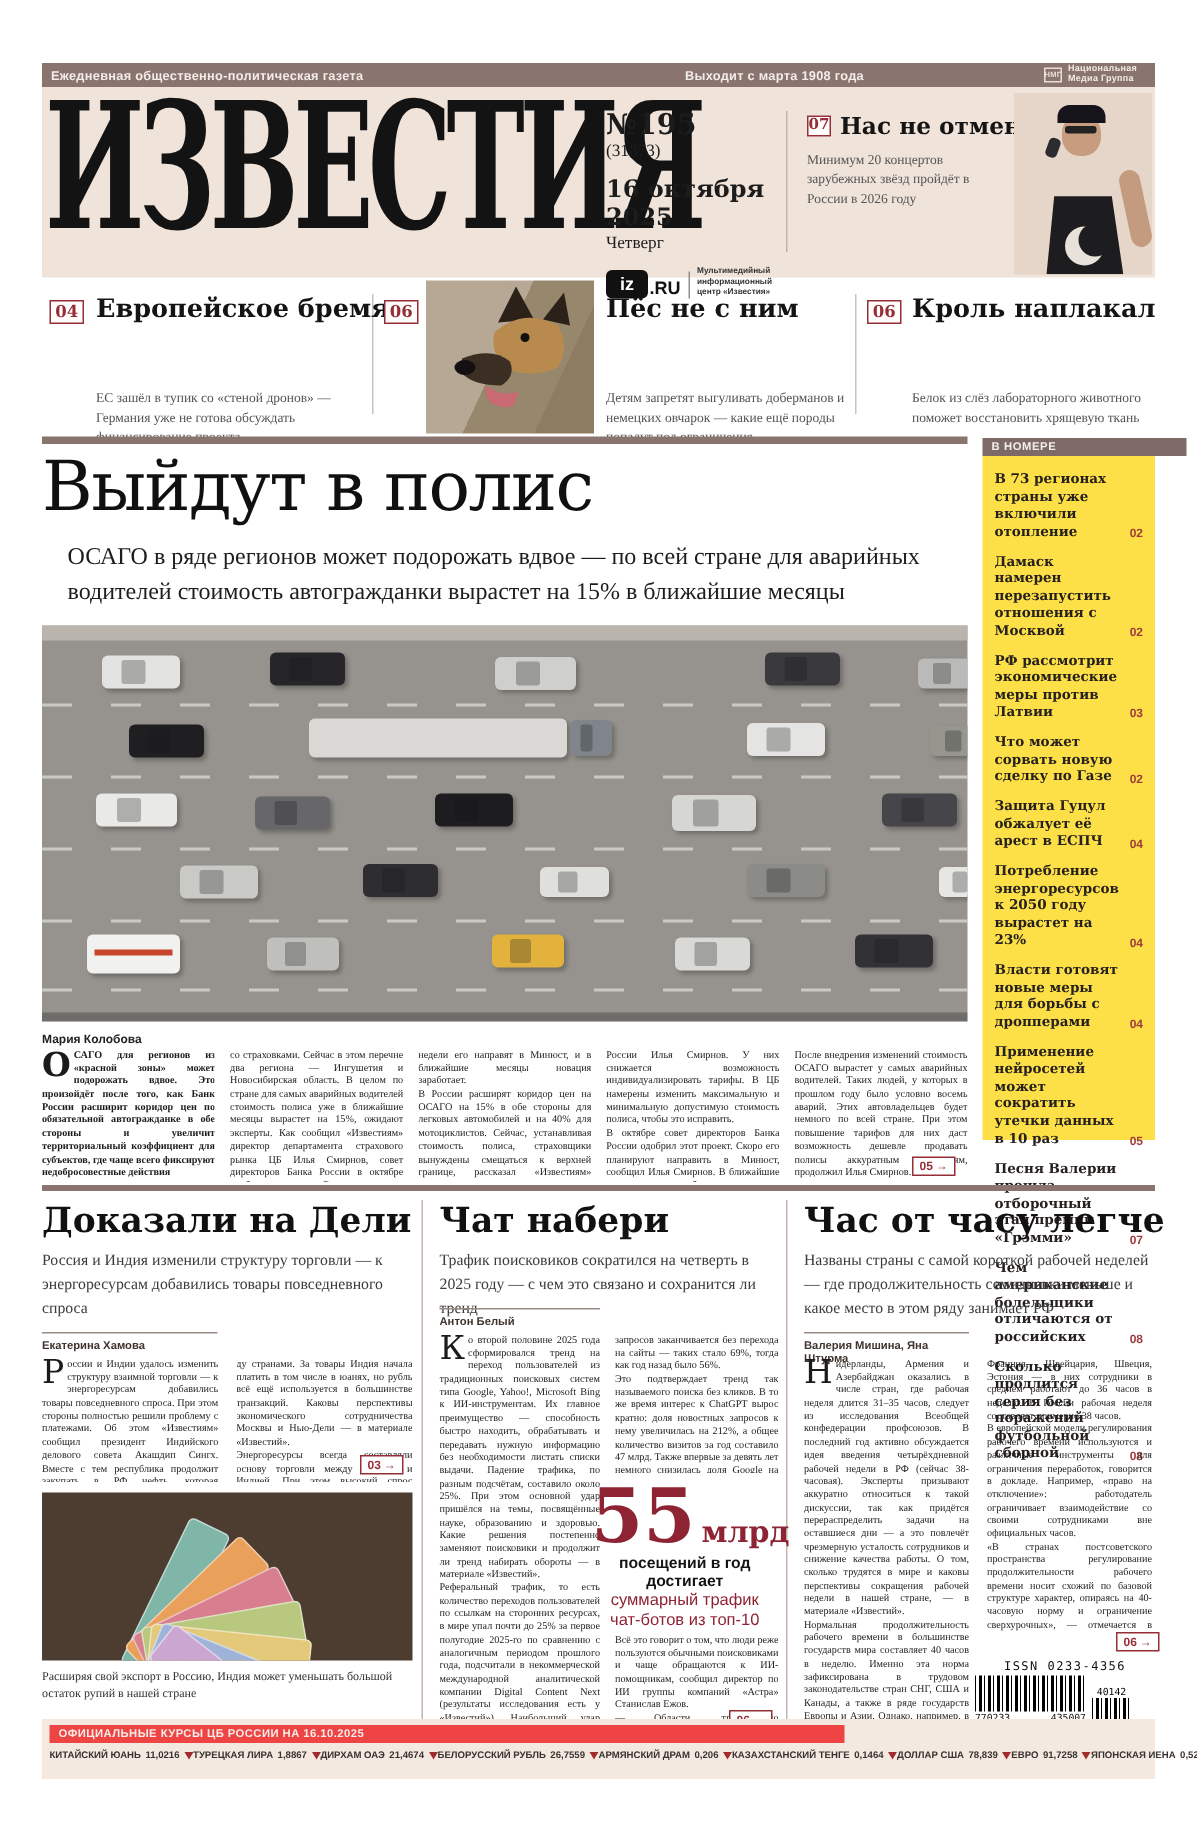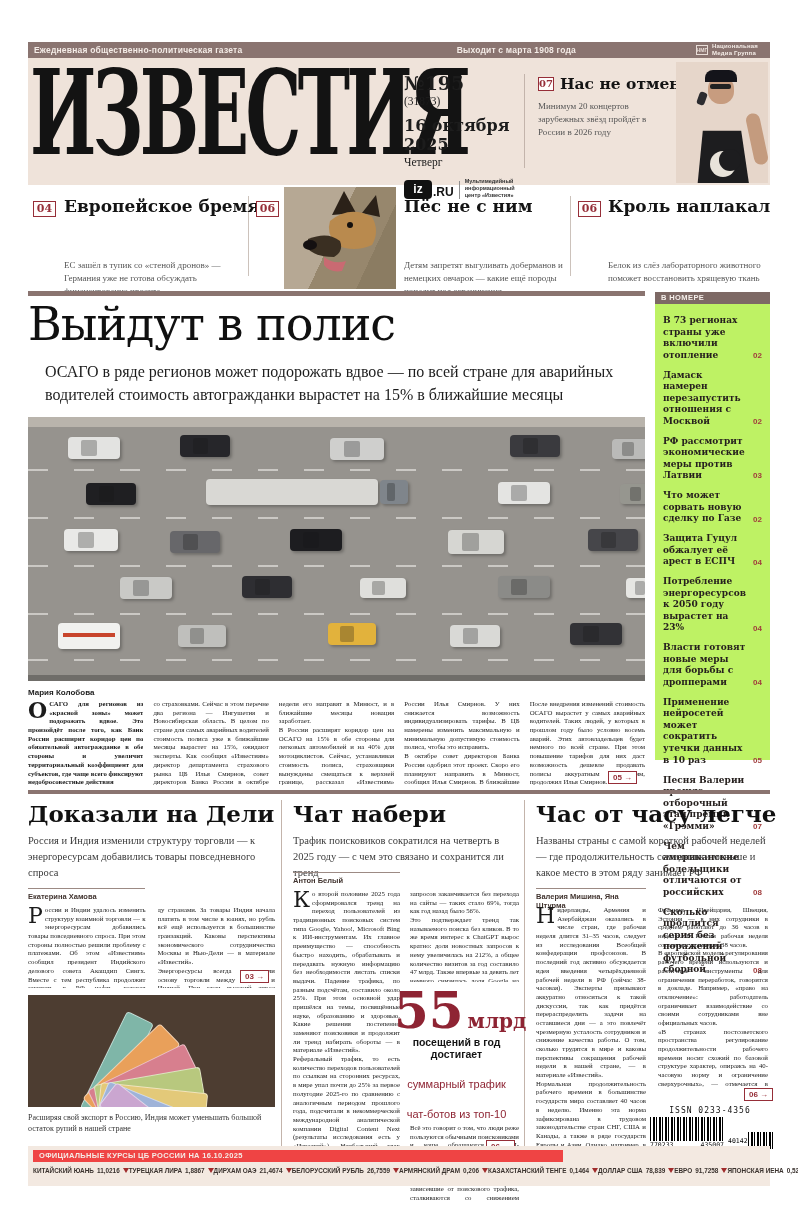--- a/index.html
+++ b/index.html
@@ -69,24 +69,24 @@
   
   .teaser-sep { background:#ccc2bb; }
   
   .dogpic { left:284px; top:187px; width:112px; height:102px; overflow:hidden;
             background:linear-gradient(115deg,#b6a894 0 45%, #97876d 45% 75%, #8b7c62 75%); }
 
   
   .mauve-bar { background:#8a7470; }
 
   
-  .innum-head { left:655px; top:292px; width:115px; height:12px; background:#7d6965; color:#f5efeb;
+  .innum-head { left:655px; top:292px; width:136px; height:12px; background:#7d6965; color:#f5efeb;
                 font-family:"Liberation Sans",sans-serif; font-size:7.5px; font-weight:bold;
                 line-height:12px; padding-left:6px; letter-spacing:.4px; }
-  .innum { left:655px; top:304px; width:115px; height:456px; background:#bef264; padding:11px 8px 0 8px; }
+  .innum { left:655px; top:304px; width:115px; height:456px; background:#fde047; padding:11px 8px 0 8px; }
   .innum-item { position:relative; font-family:"DejaVu Serif",serif; font-weight:bold; font-size:9px;
                 line-height:1.28; color:#26201e; margin-bottom:8.5px; padding-right:16px; }
   .innum-page { position:absolute; right:0; bottom:0; color:#a03c3c; font-size:8px;
                 font-family:"Liberation Sans",sans-serif; }
 
   
   .headline { font-family:"DejaVu Serif",serif; font-weight:400; color:#101010; }
   .lead-headline { left:28px; top:297px; font-size:46px; letter-spacing:-1px; }
   .lead-standfirst { left:28px; top:361px; width:612px; font-size:16px; color:#1d1d1d; line-height:1.42;margin-left:17px; }
 
@@ -122,37 +122,37 @@
   .sec-author { font-family:"Liberation Sans",sans-serif; font-weight:bold; font-size:7.5px; color:#41342f;
                 border-top:1px solid #9c8a84; padding-top:3px; }
   .twocol { display:flex; gap:12px; }
   .twocol .col { flex:1; }
 
   
   .bignum { text-align:center; color:#8e2433; margin:6px 0 4px 0; }
   .bignum .v { font-family:"DejaVu Serif",serif; font-weight:bold; font-size:50px; line-height:.9; }
   .bignum .u { font-family:"DejaVu Serif",serif; font-weight:bold; font-size:20px; margin-left:4px; }
   .bignum .l1 { font-family:"Liberation Sans",sans-serif; font-weight:bold; color:#141414; font-size:10.5px; margin-top:3px; }
-  .bignum .l2 { font-family:"Liberation Sans",sans-serif; color:#8e2433; font-size:11px; margin-top:18px; }
+  .bignum .l2 { font-family:"Liberation Sans",sans-serif; color:#8e2433; font-size:11px; margin-top:1px; }
 
   
   .money { left:28px; top:995px; width:247px; height:112px; background:#4d3d31; overflow:hidden; }
   .note { position:absolute; left:70px; bottom:-6px; width:108px; height:30px; border-radius:4px;
           border:1px solid rgba(255,255,255,.5); transform-origin:10% 90%; }
   .caption { font-size:8px; color:#333; line-height:1.4; }
 
   
   .issn { left:650px; top:1106px; width:120px; background:#fff; font-family:"DejaVu Sans Mono",monospace; }
   .issn .t { font-size:8px; letter-spacing:1px; color:#111; text-align:center; }
   .barcode-row { display:flex; align-items:flex-end; gap:4px; margin-top:2px; }
   .bars { height:24px; width:74px;
           background:repeating-linear-gradient(90deg,#000 0 1px,#fff 1px 3px,#000 3px 5px,#fff 5px 6px); }
   .bars.addon { height:17px; width:26px; }
   .bc-digits { display:flex; justify-content:space-between; width:74px; font-size:6.5px; color:#111; }
-  .addon-wrap { display:flex; flex-direction:row; align-items:center;justify-content:space-between; }
+  .addon-wrap { display:flex; flex-direction:column; align-items:center;justify-content:space-between; }
   .addon-digits { font-size:6.5px; }
 
   
   .curstrip { left:28px; top:1146px; width:742px; height:40px; background:#f3e9e1; }
   .curhead { left:33px; top:1150px; width:530px; height:12px; background:#ef4444; color:#f4ece7;
              font-family:"Liberation Sans",sans-serif; font-size:7.5px; font-weight:bold;
              line-height:12px; padding-left:6px; letter-spacing:.3px; }
   .rates { left:33px; top:1167px; width:732px; display:flex; justify-content:space-between; }
   .rate { display:flex; align-items:center; gap:3px; font-family:"Liberation Sans",sans-serif;
           font-size:6.4px; font-weight:bold; color:#3a322e; white-space:nowrap; }

